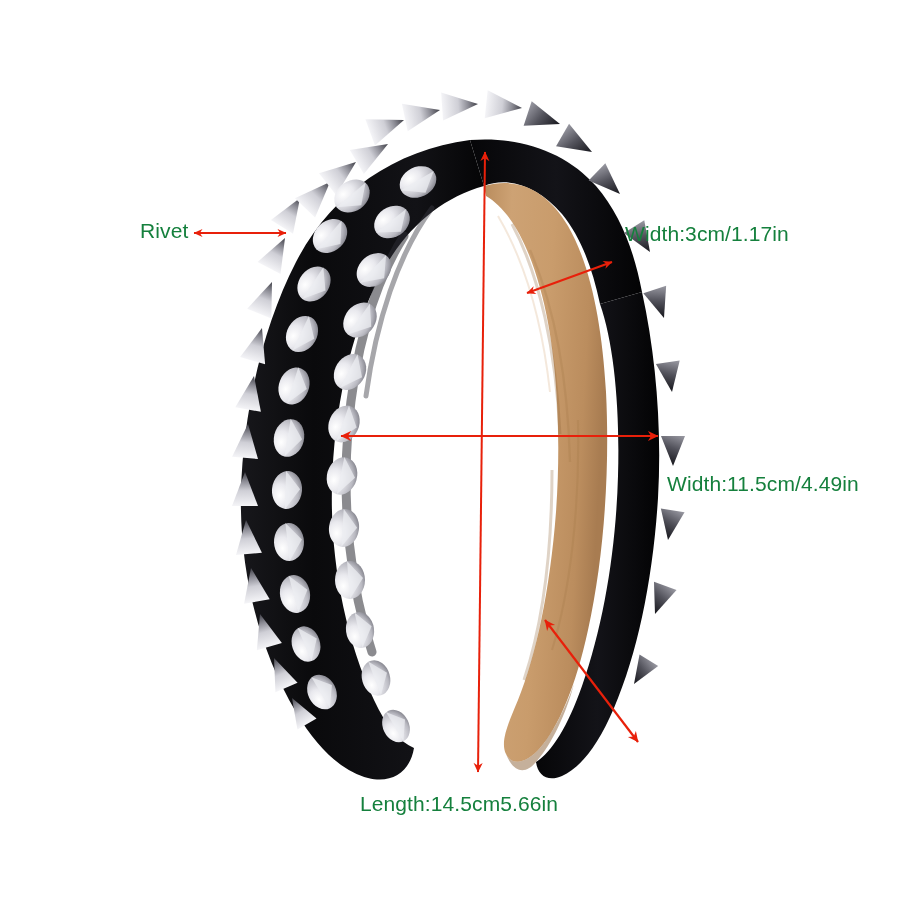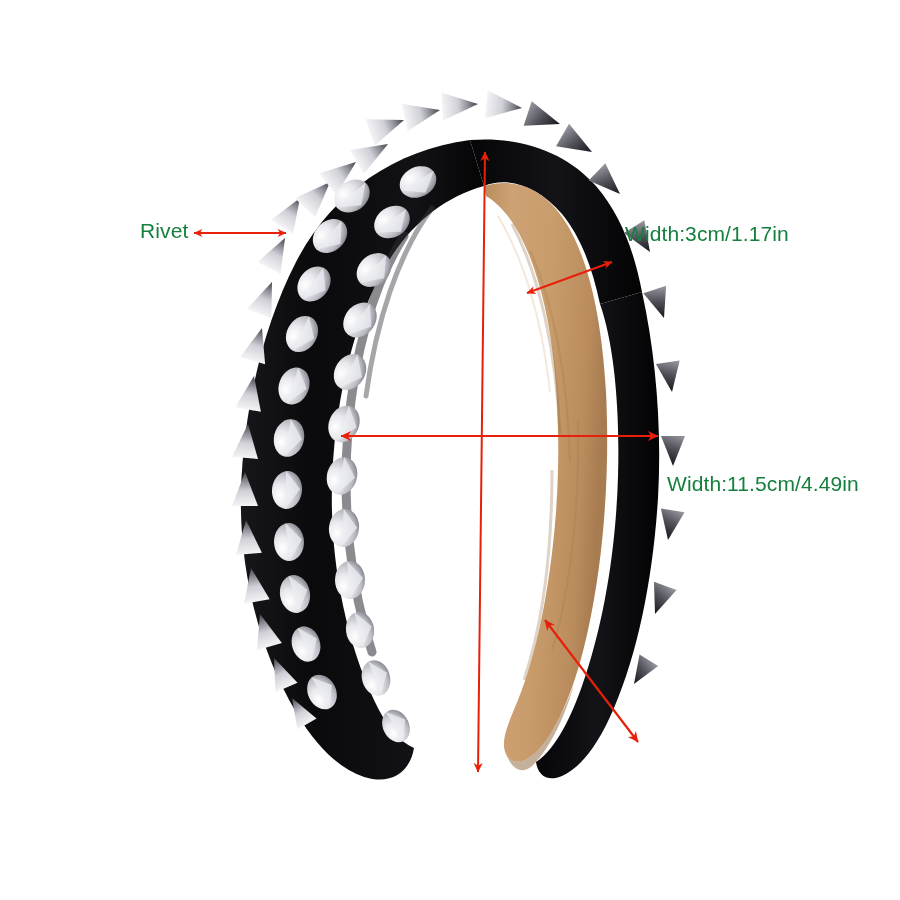--- a/index.html
+++ b/index.html
@@ -351,15 +351,16 @@
     </g>
   </svg>
 
   <div class="lbl" id="lbl-rivet">Rivet</div>
 
   <div class="lbl" id="lbl-w3">Width:3cm/1.17in</div>
 
   <div class="lbl" id="lbl-w115">Width:11.5cm/4.49in</div>
 
 
+  <div class="lbl" id="lbl-length">Length:14.5cm5.66in</div>
 
 
 </div>
 
 </body></html>

